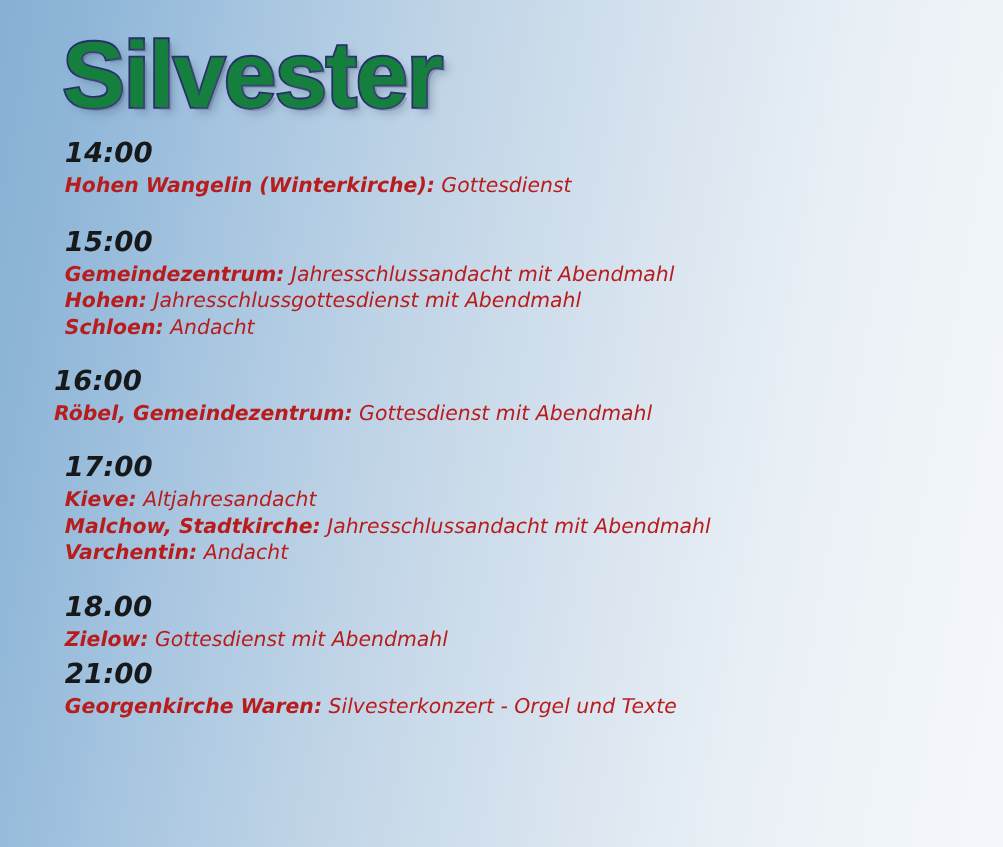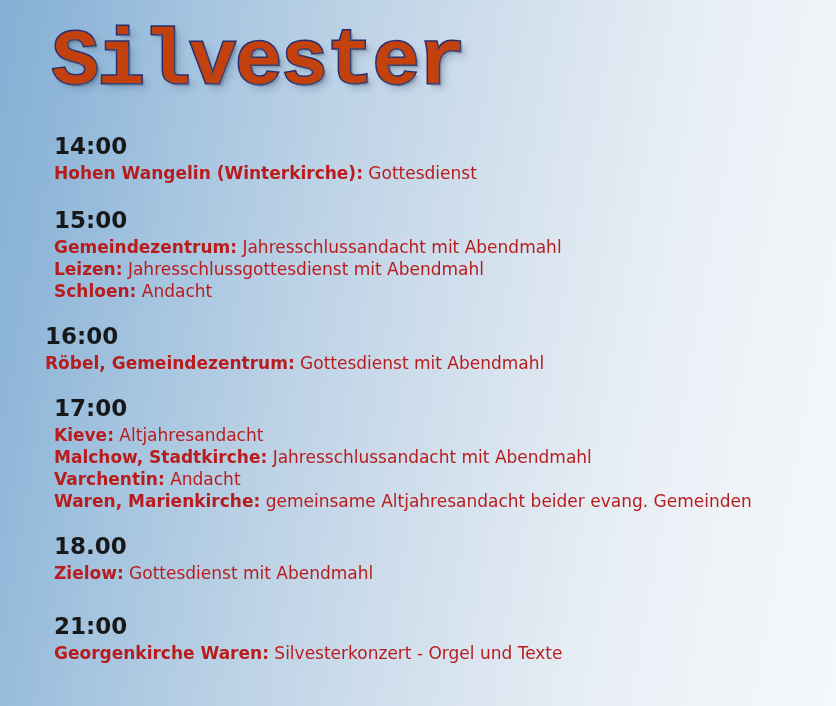--- a/index.html
+++ b/index.html
@@ -31,41 +31,42 @@
   }
 
   
   .title-wrap {
     position: absolute;
     left: 52px;
     top: 14px;
     height: 96px;
   }
   .poster-title {
-    font-family: Liberation Mono, monospace;
+    font-family: Liberation Sans, sans-serif;
     font-size: 78px;
     font-weight: bold;
     letter-spacing: -1px;
     line-height: 96px;
-    color: #c2410c;
+    color: #15803d;
     -webkit-text-stroke: 3px #2a2d6e;
     paint-order: stroke fill;
     text-shadow:
        3px 3px 0 rgba(80,95,125,0.30),
        5px 5px 7px rgba(70,85,115,0.30);
     white-space: nowrap;
     margin: 0;
   }
 
   
   .schedule {
     position: absolute;
     left: 0;
-    top: 132px;
+    top: 114px;
     width: 803px;
+    font-style: italic;
   }
   .block {
     padding-left: 54px;
     margin-bottom: 18px;
   }
   .block.indent {
     padding-left: 45px;
   }
   .time {
     font-size: 23px;
@@ -86,21 +87,21 @@
   .entry .place {
     font-weight: bold;
   }
   .entry .desc {
     font-weight: normal;
   }
   .block-14 { margin-bottom: 22px; }
   .block-15 { margin-bottom: 20px; }
   .block-16 { margin-bottom: 20px; }
   .block-17 { margin-bottom: 20px; }
-  .block-18 { margin-bottom: 28px; }
+  .block-18 { margin-bottom: 4px; }
   .block-21 { margin-bottom: 0; }
 </style>
 </head>
 <body>
 
 <div id="poster">
 
   <div class="title-wrap">
     <h1 class="poster-title">Silvester</h1>
   </div>
@@ -113,21 +114,21 @@
         <span class="place">Hohen Wangelin (Winterkirche):</span><span class="desc"> Gottesdienst</span>
       </div>
     </div>
 
     <div class="block block-15">
       <div class="time">15:00</div>
       <div class="entry">
         <span class="place">Gemeindezentrum:</span><span class="desc"> Jahresschlussandacht mit Abendmahl</span>
       </div>
       <div class="entry">
-        <span class="place">Leizen:</span><span class="desc"> Jahresschlussgottesdienst mit Abendmahl</span>
+        <span class="place">Hohen:</span><span class="desc"> Jahresschlussgottesdienst mit Abendmahl</span>
       </div>
       <div class="entry">
         <span class="place">Schloen:</span><span class="desc"> Andacht</span>
       </div>
     </div>
 
     <div class="block block-16 indent">
       <div class="time">16:00</div>
       <div class="entry">
         <span class="place">Röbel, Gemeindezentrum:</span><span class="desc"> Gottesdienst mit Abendmahl</span>
@@ -138,23 +139,20 @@
       <div class="time">17:00</div>
       <div class="entry">
         <span class="place">Kieve:</span><span class="desc"> Altjahresandacht</span>
       </div>
       <div class="entry">
         <span class="place">Malchow, Stadtkirche:</span><span class="desc"> Jahresschlussandacht mit Abendmahl</span>
       </div>
       <div class="entry">
         <span class="place">Varchentin:</span><span class="desc"> Andacht</span>
       </div>
-      <div class="entry">
-        <span class="place">Waren, Marienkirche:</span><span class="desc"> gemeinsame Altjahresandacht beider evang. Gemeinden</span>
-      </div>
     </div>
 
     <div class="block block-18">
       <div class="time">18.00</div>
       <div class="entry">
         <span class="place">Zielow:</span><span class="desc"> Gottesdienst mit Abendmahl</span>
       </div>
     </div>
 
     <div class="block block-21">

